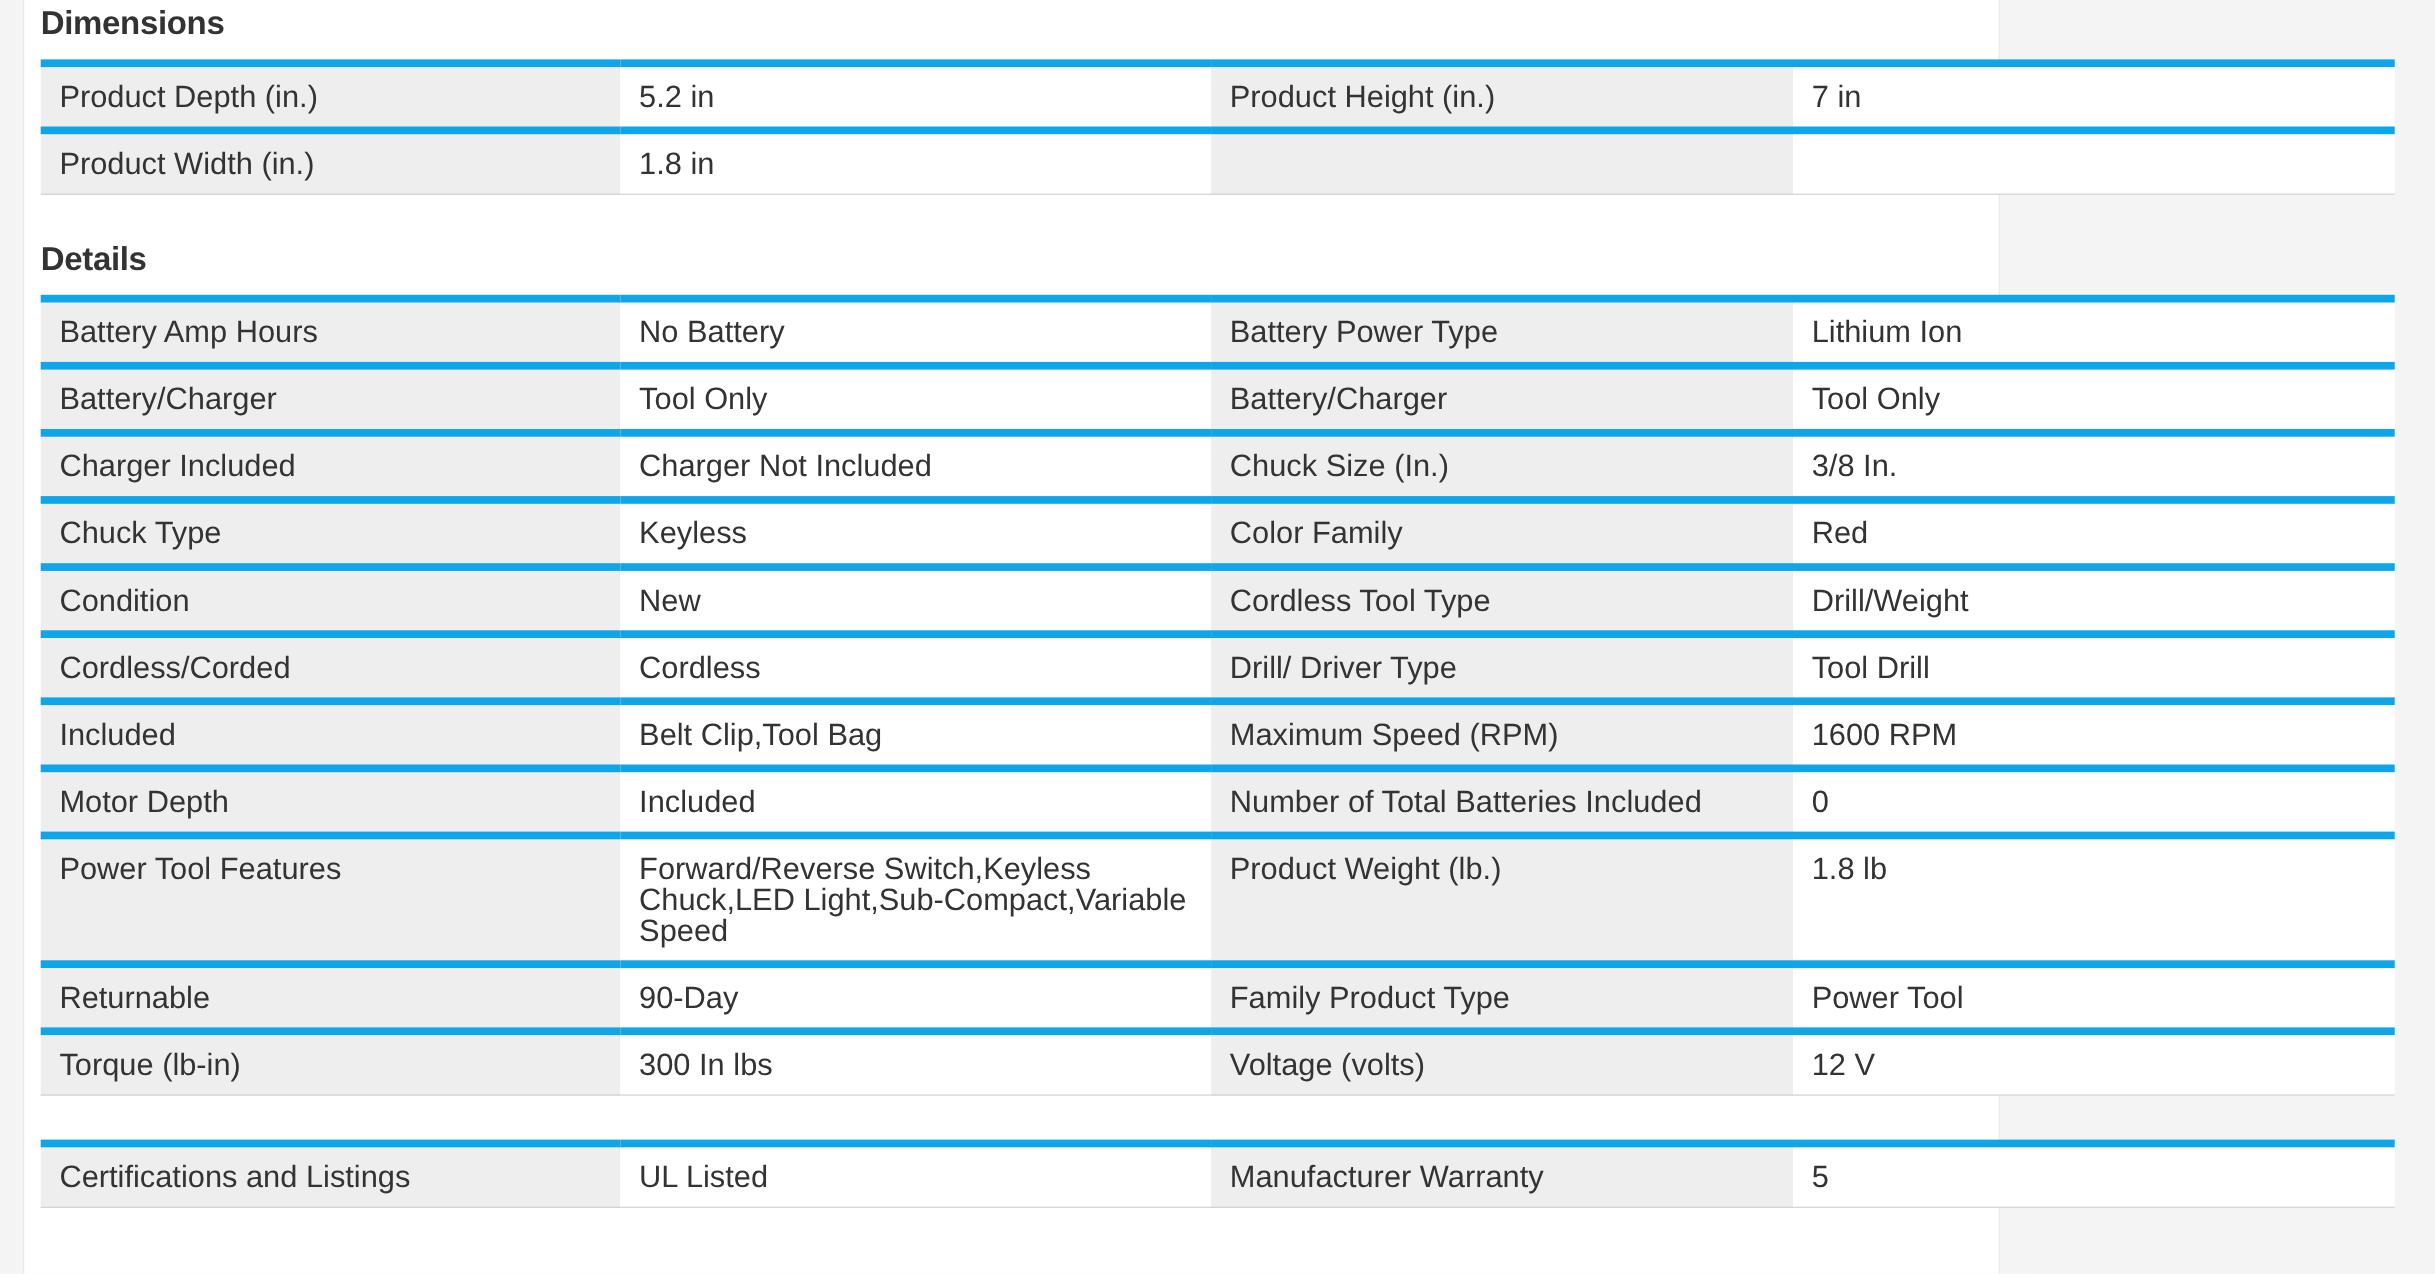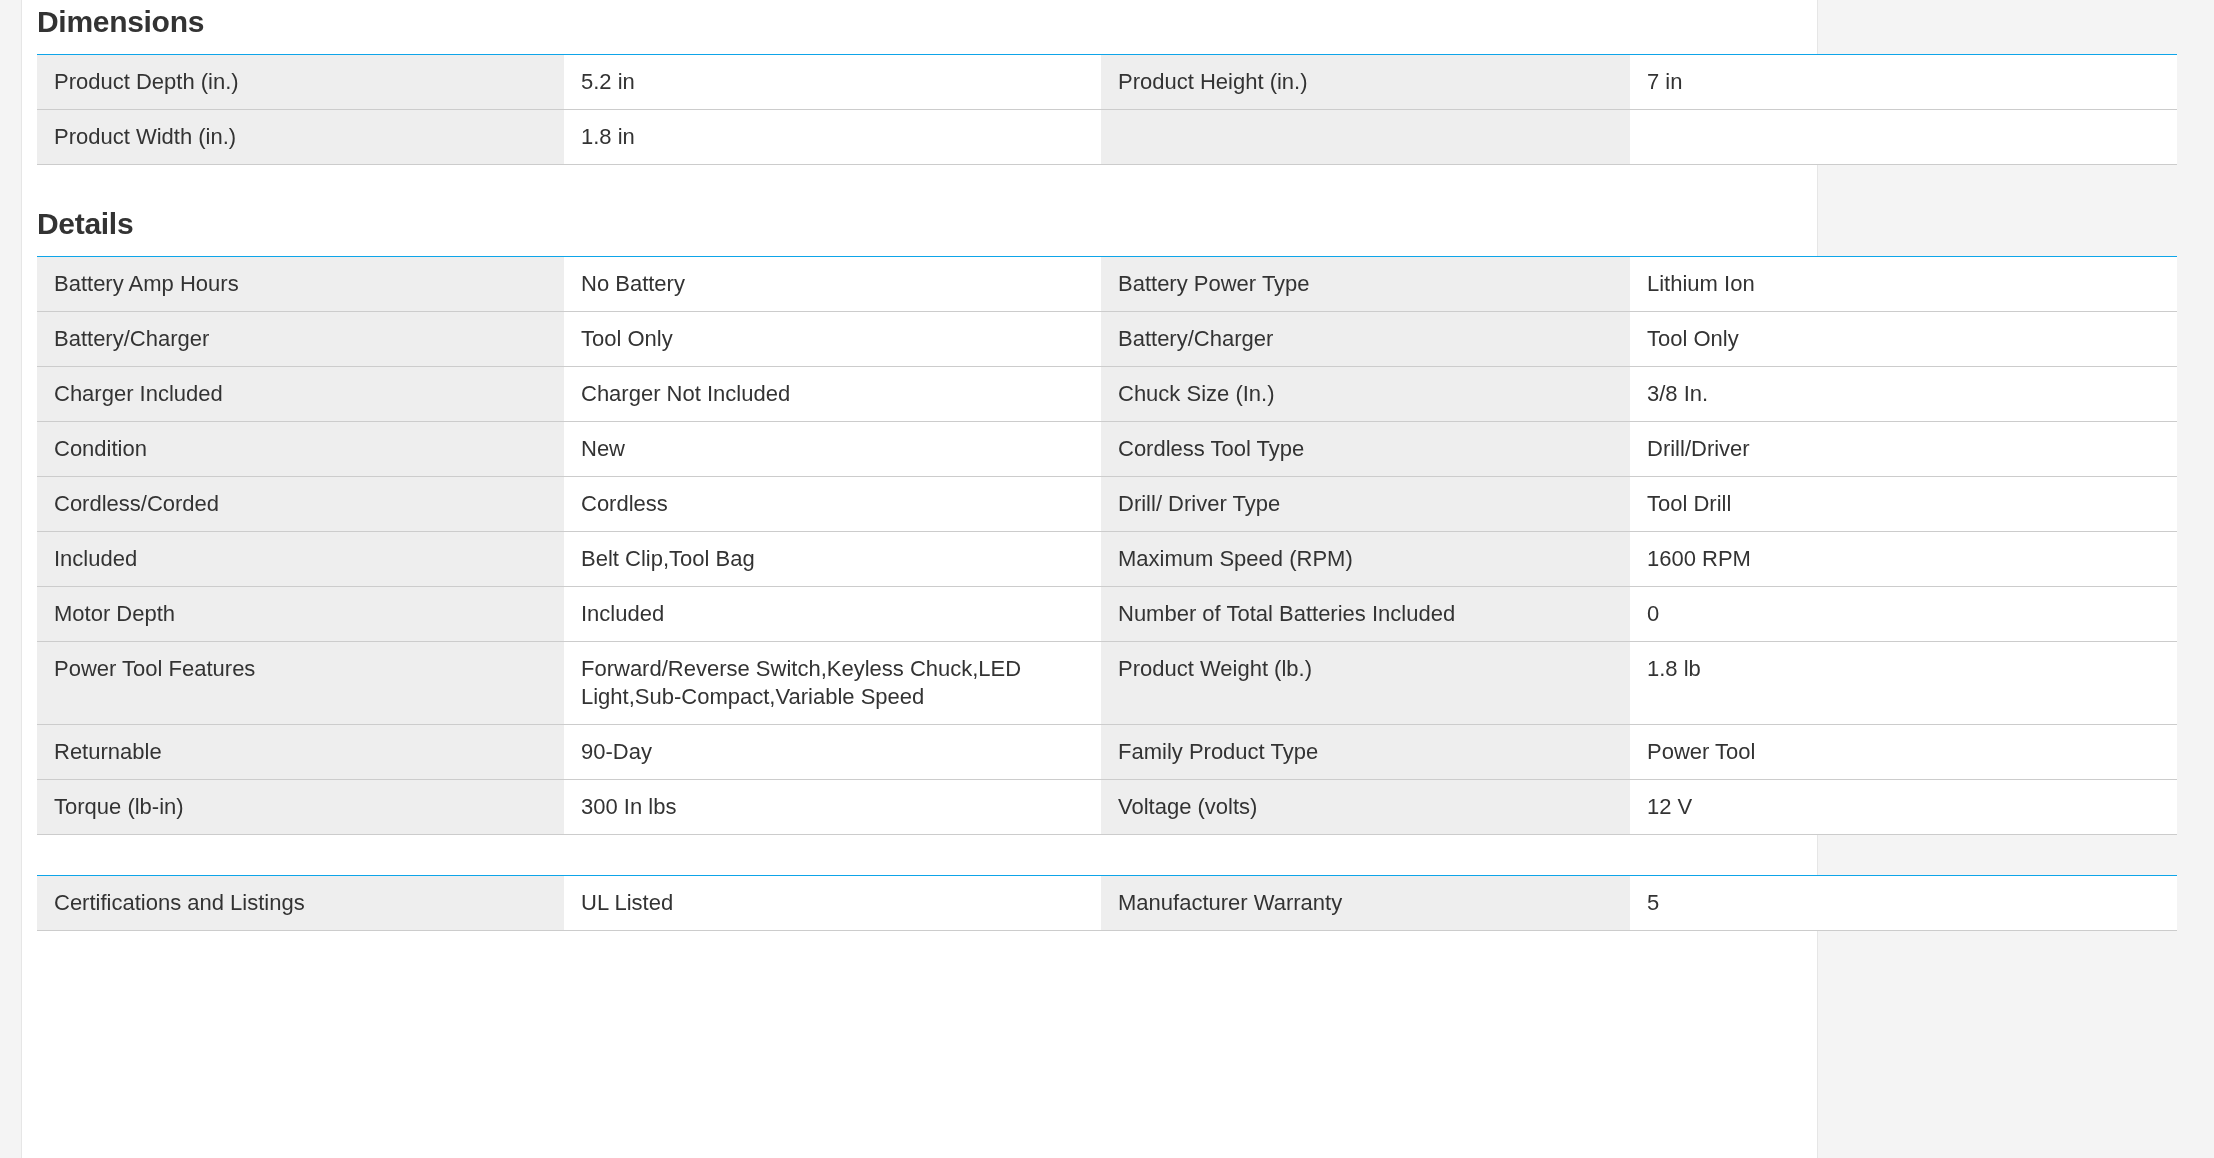--- a/index.html
+++ b/index.html
@@ -32,24 +32,24 @@
     letter-spacing: -0.3px;
     color: #333333;
     margin: 0 0 13px 0;
   }
   table.spec-table {
     border-collapse: collapse;
     table-layout: fixed;
     width: 2140px;
   }
   table.spec-table td {
-    border-top: 1px solid #0ea5e9;
+    border-top: 7px solid #0ea5e9;
     border-bottom: 1px solid #cccccc;
     padding: 13px 17px;
-    font-size: 22px;
+    font-size: 28px;
     line-height: 28px;
     vertical-align: top;
     color: #333333;
     overflow-wrap: break-word;
   }
   table.spec-table td.label { background: #eeeeee; }
   table.spec-table td.value { background: #ffffff; }
 </style>
 </head>
 <body>
@@ -104,24 +104,30 @@
             <td class="label">Battery/Charger</td>
             <td class="value">Tool Only</td>
           </tr>
           <tr>
             <td class="label">Charger Included</td>
             <td class="value">Charger Not Included</td>
             <td class="label">Chuck Size (In.)</td>
             <td class="value">3/8 In.</td>
           </tr>
           <tr>
+            <td class="label">Chuck Type</td>
+            <td class="value">Keyless</td>
+            <td class="label">Color Family</td>
+            <td class="value">Red</td>
+          </tr>
+          <tr>
             <td class="label">Condition</td>
             <td class="value">New</td>
             <td class="label">Cordless Tool Type</td>
-            <td class="value">Drill/Driver</td>
+            <td class="value">Drill/Weight</td>
           </tr>
           <tr>
             <td class="label">Cordless/Corded</td>
             <td class="value">Cordless</td>
             <td class="label">Drill/ Driver Type</td>
             <td class="value">Tool Drill</td>
           </tr>
           <tr>
             <td class="label">Included</td>
             <td class="value">Belt Clip,Tool Bag</td>

